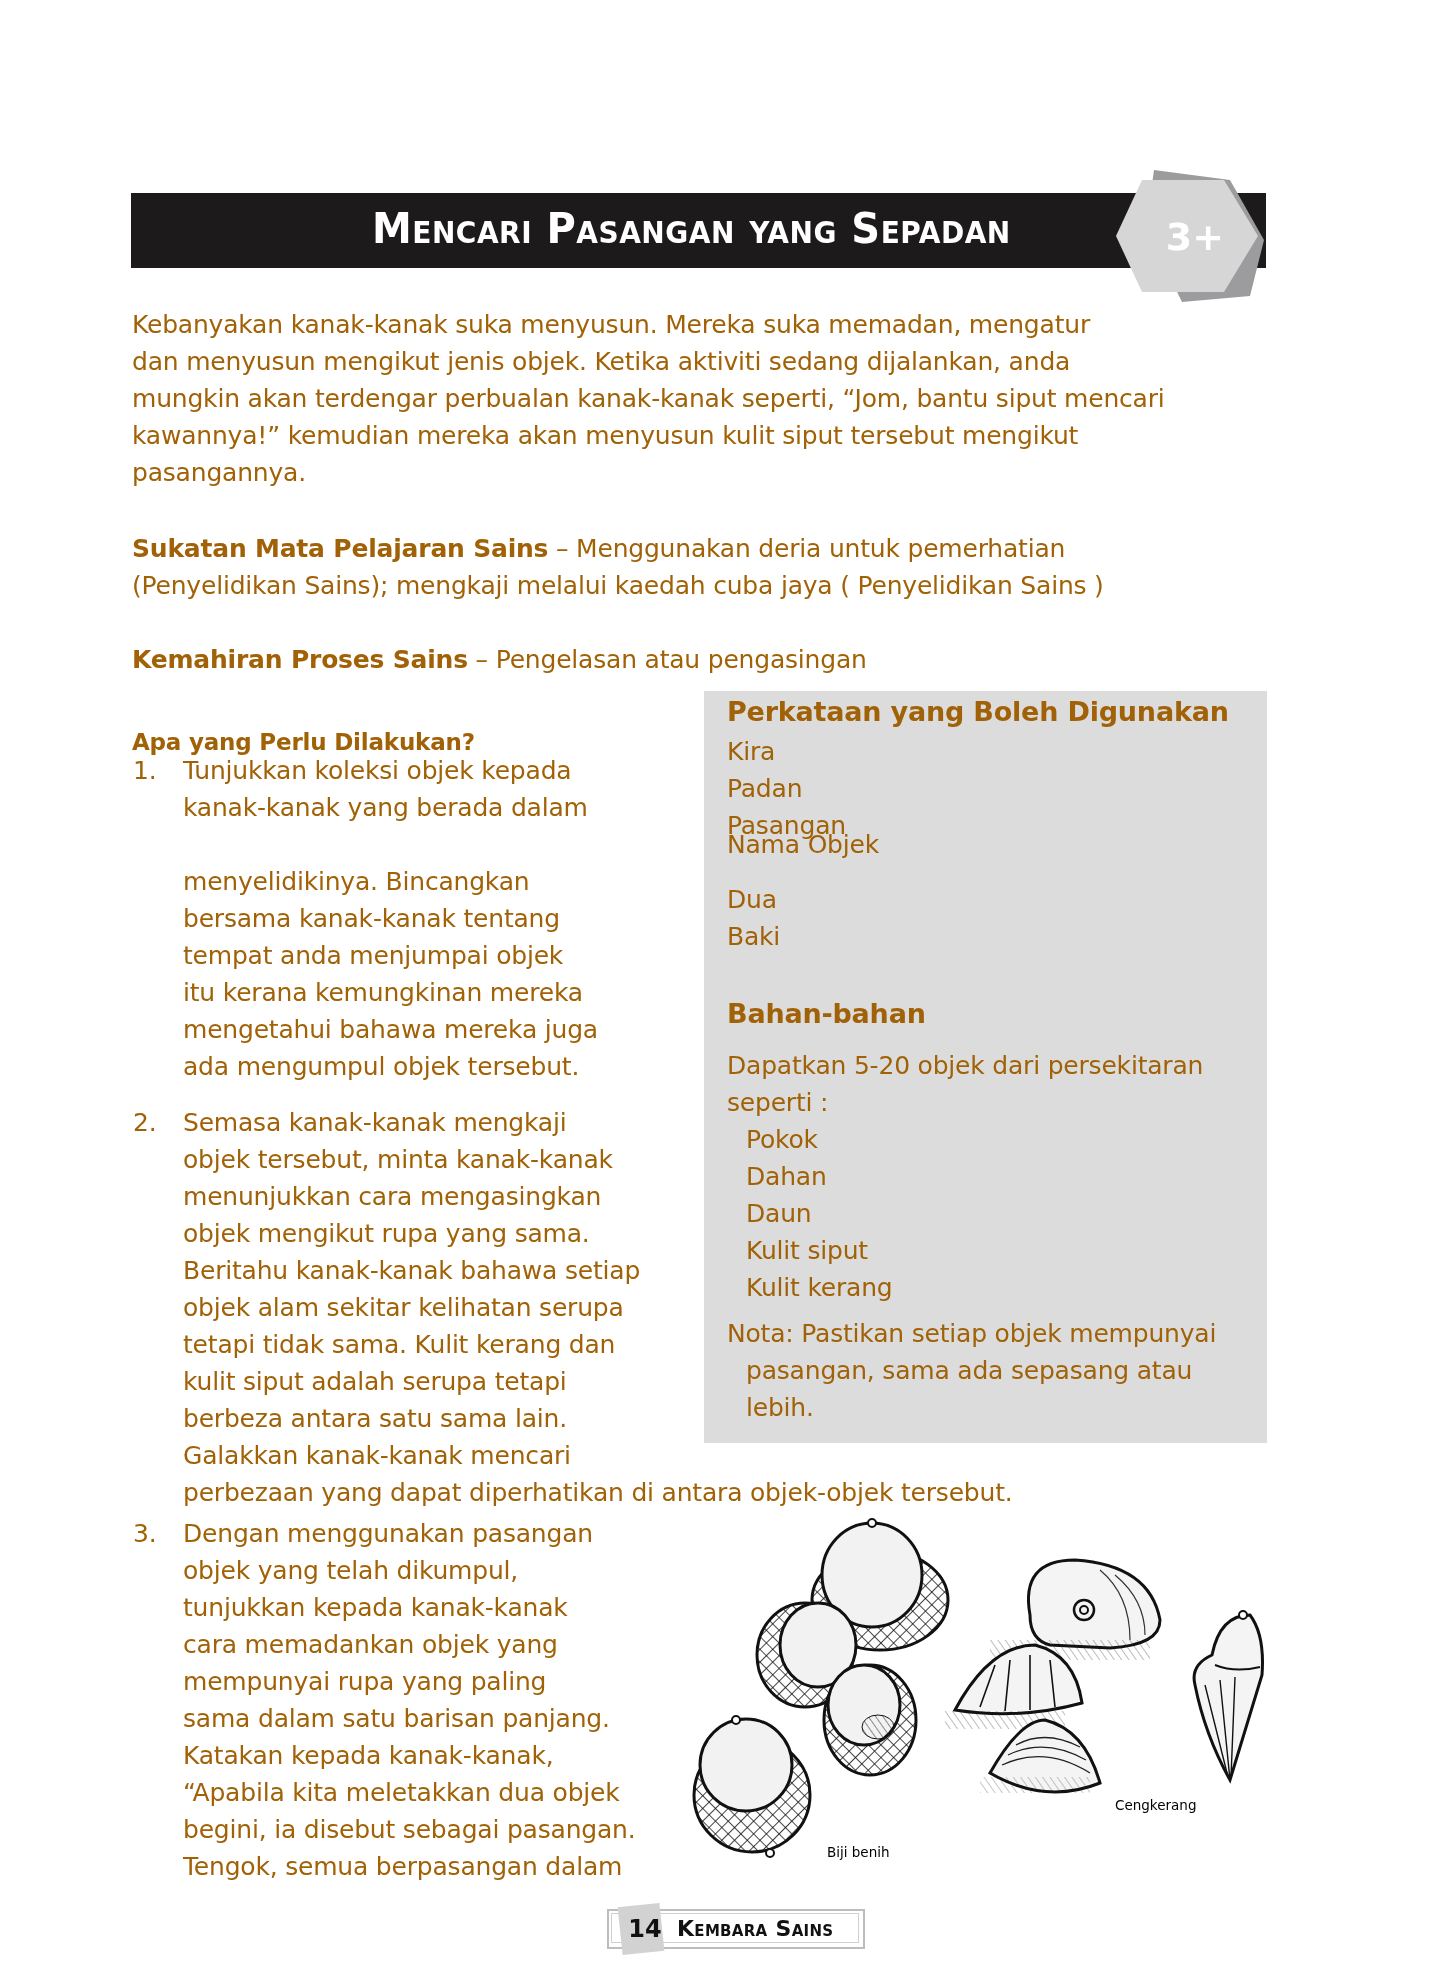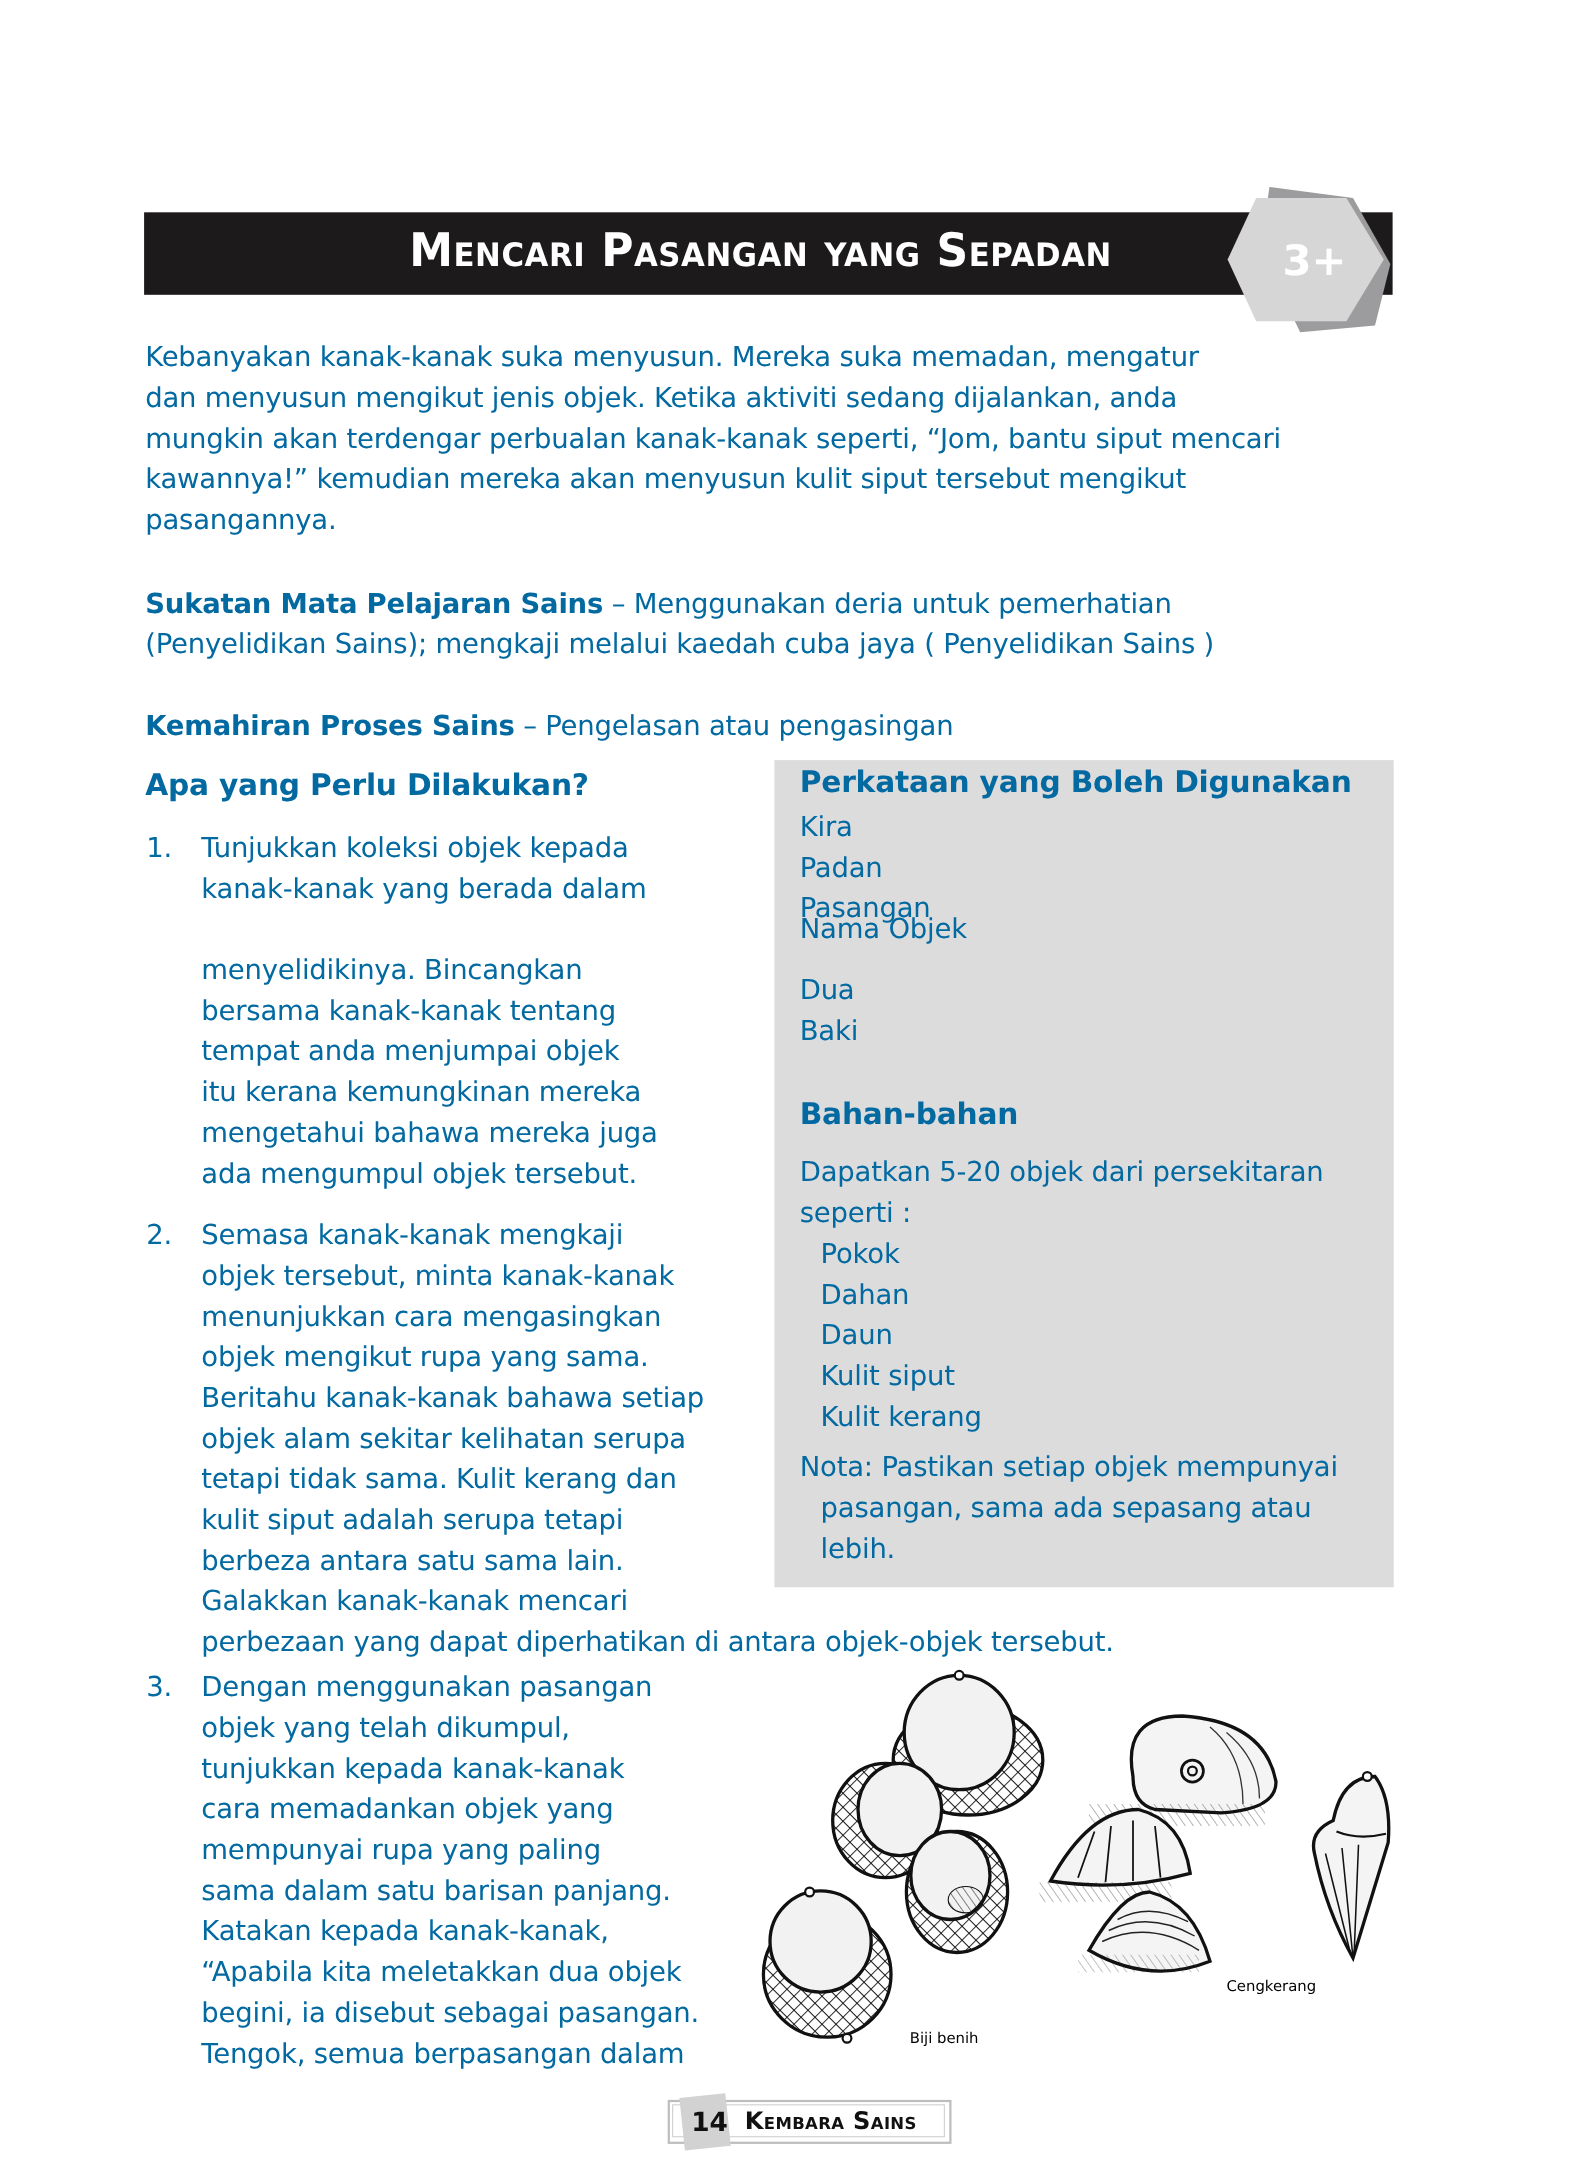--- a/index.html
+++ b/index.html
@@ -1,39 +1,39 @@
 <!DOCTYPE html>
 <html><head>
 <meta charset="utf-8">
 <style>
   html, body { margin:0; padding:0; background:#ffffff; }
   body { width:1445px; height:1979px; position:relative; overflow:hidden;
          font-family:"DejaVu Sans", sans-serif; color:#1f1c1d; }
   .abs { position:absolute; }
   .body-text { font-family:"DejaVu Sans", sans-serif; font-size:25px; line-height:37px;
-               letter-spacing:-0.2px; color:#0369a1; white-space:nowrap; }
+               letter-spacing:-0.2px; color:#a16207; white-space:nowrap; }
   .bold { font-weight:bold; }
 
   
   #banner { left:131px; top:193px; width:1135px; height:75px; background:#1d1a1c; }
   #banner-title { left:372px; top:198px; width:680px; height:60px; color:#fff;
                   font-family:"DejaVu Sans", sans-serif; font-weight:bold; font-size:40px;
                   line-height:60px; letter-spacing:0.5px; font-variant:small-caps; transform:scaleY(1.05); }
   #hex-wrap { left:1112px; top:168px; width:160px; height:135px; }
   #age-badge-text { left:1160px; top:212px; width:70px; height:50px; color:#fff; font-weight:bold;
                     font-size:38px; line-height:50px; text-align:center; font-family:"DejaVu Sans", sans-serif; }
 
   
   #intro { left:132px; top:306px; width:1140px; }
   .para-line { display:block; }
 
   #sukatan { left:132px; top:530px; }
   #kemahiran { left:132px; top:641px; }
 
-  #apa-heading { left:132px; top:696px; font-weight:bold; font-size:27px; line-height:37px; }
+  #apa-heading { left:132px; top:724px; font-weight:bold; font-size:23px; line-height:37px; }
 
   
   .li-num { position:absolute; left:133px; }
   .li-text { position:absolute; left:183px; }
 
   
   #sidebox { left:704px; top:691px; width:563px; height:752px; background:#dcdcdd; }
   .side-heading { position:absolute; left:23px; font-weight:bold; font-size:27px; line-height:37px; white-space:nowrap; }
   .side-line { position:absolute; left:23px; font-size:25px; line-height:37px; white-space:nowrap; }
   .side-line.indent { left:42px; }

